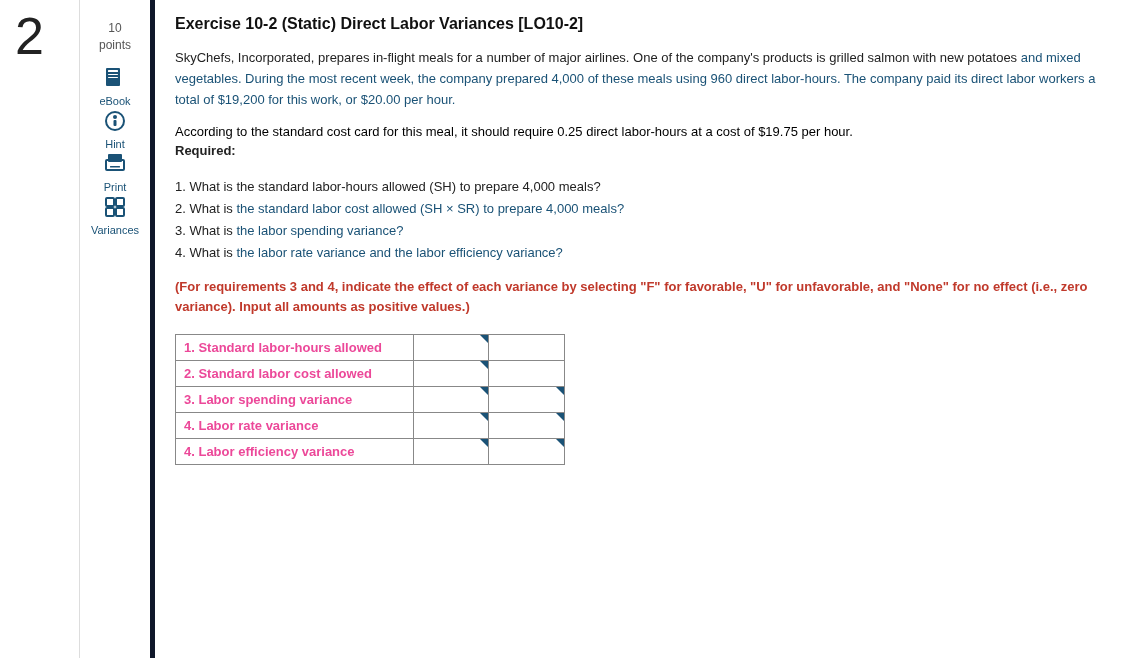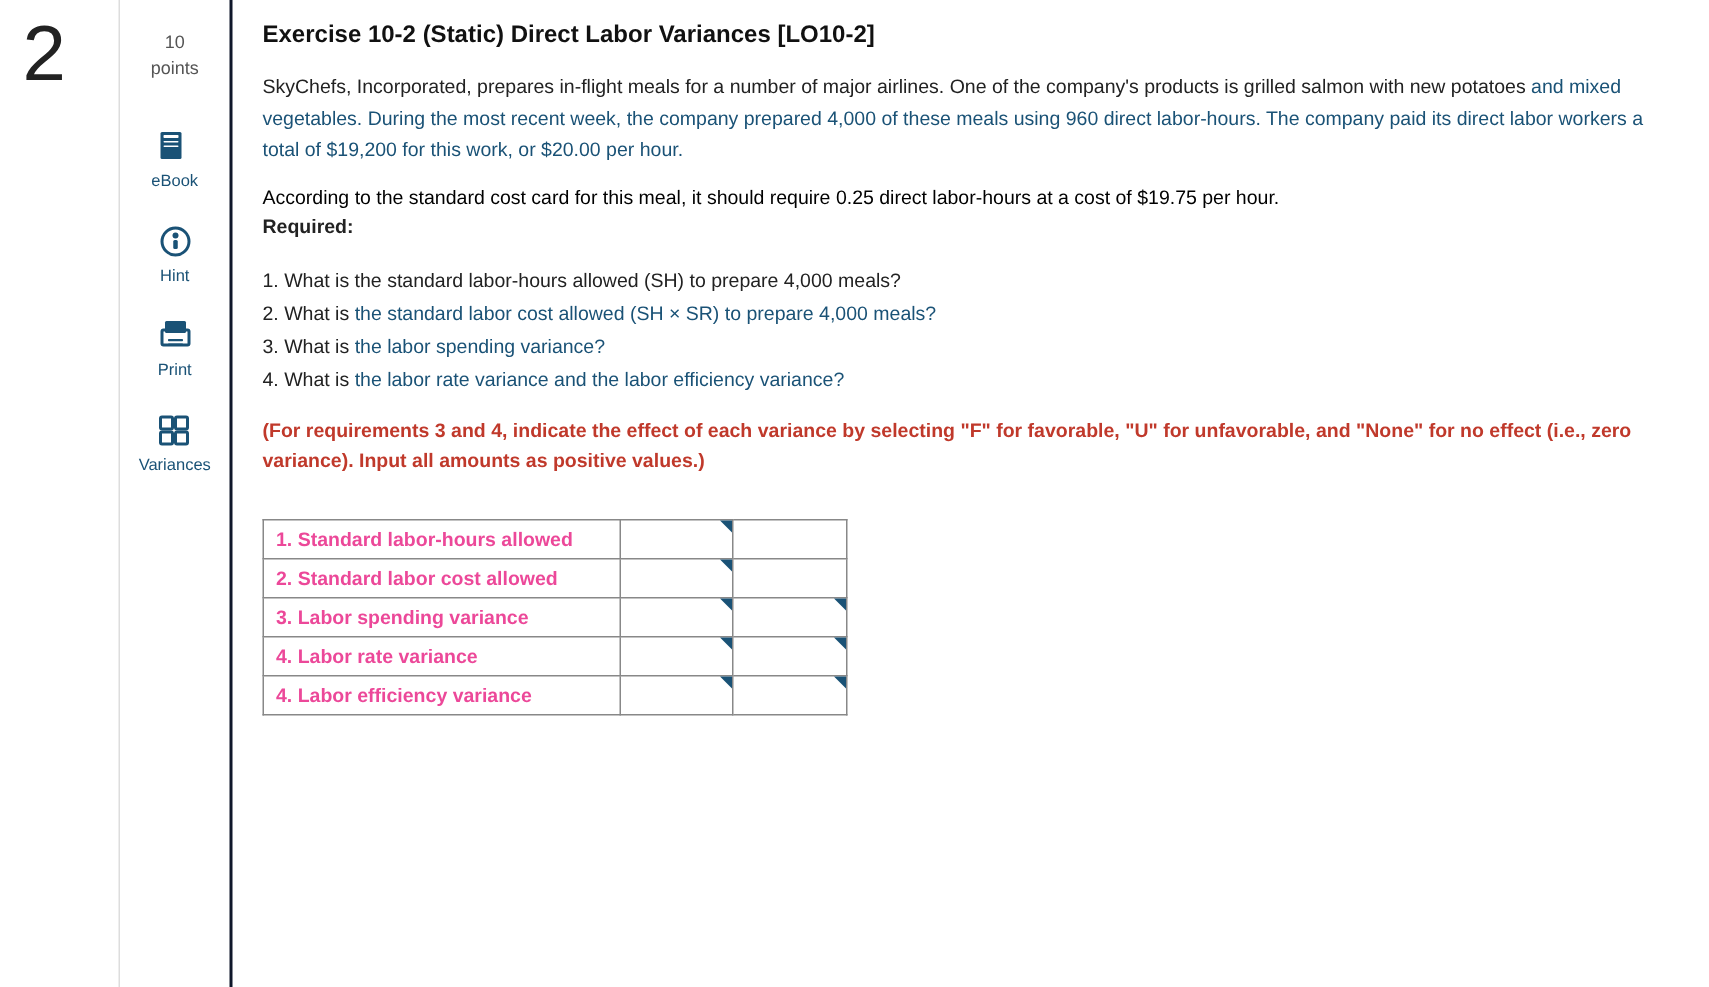--- a/index.html
+++ b/index.html
@@ -25,26 +25,25 @@
     }
     .question-number {
       font-size: 52px;
       font-weight: 300;
       color: #222;
       line-height: 1;
     }
     
     .sidebar {
       width: 75px;
-      border-right: 2px solid #0f172a;
+      border-right: 5px solid #0f172a;
       padding: 10px 0;
       display: flex;
       flex-direction: column;
       align-items: center;
-      gap: 20px;
       flex-shrink: 0;
     }
     .sidebar-item {
       display: flex;
       flex-direction: column;
       align-items: center;
       cursor: pointer;
       color: #1a5276;
       font-size: 11px;
       gap: 3px;
@@ -104,21 +103,21 @@
       margin-top: 18px;
     }
     .required-list .highlight-blue {
       color: #1a5276;
     }
     .note-red {
       color: #c0392b;
       font-weight: bold;
       font-size: 13px;
       line-height: 1.6;
-      margin-bottom: 28px;
+      margin-bottom: 16px;
     }
     
     .answer-table {
       border-collapse: collapse;
       width: 390px;
       font-size: 13px;
     }
     .answer-table td {
       border: 1px solid #888;
       padding: 5px 8px;

